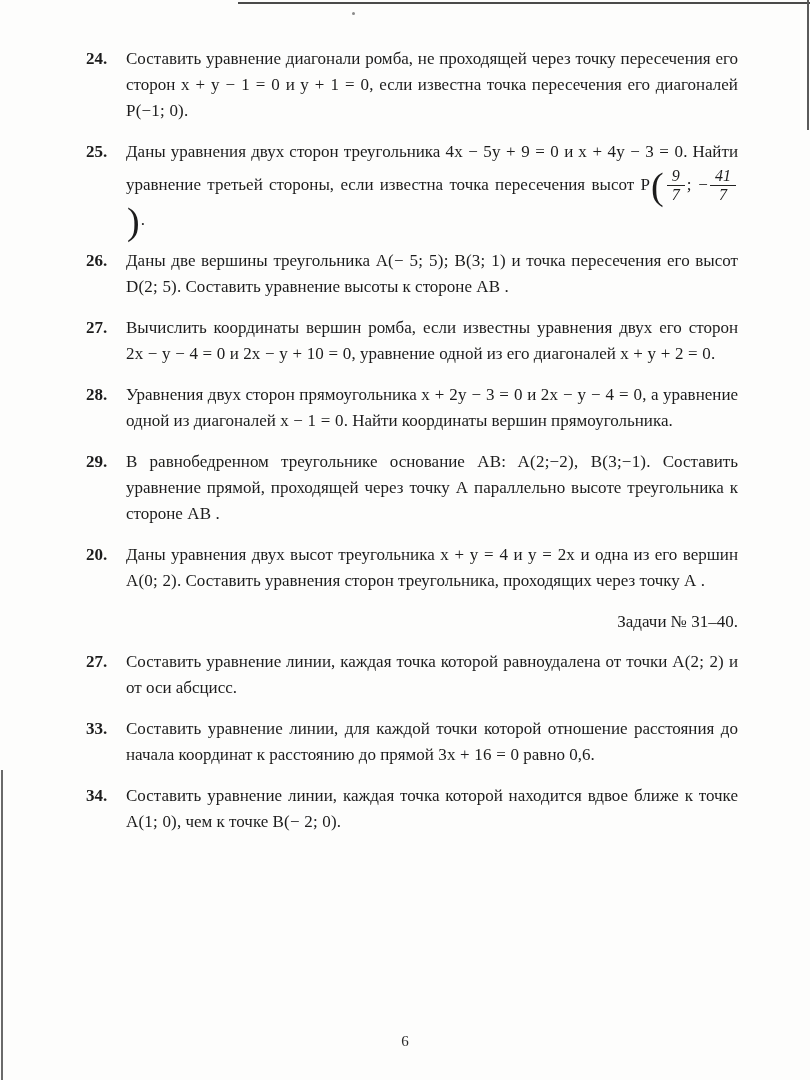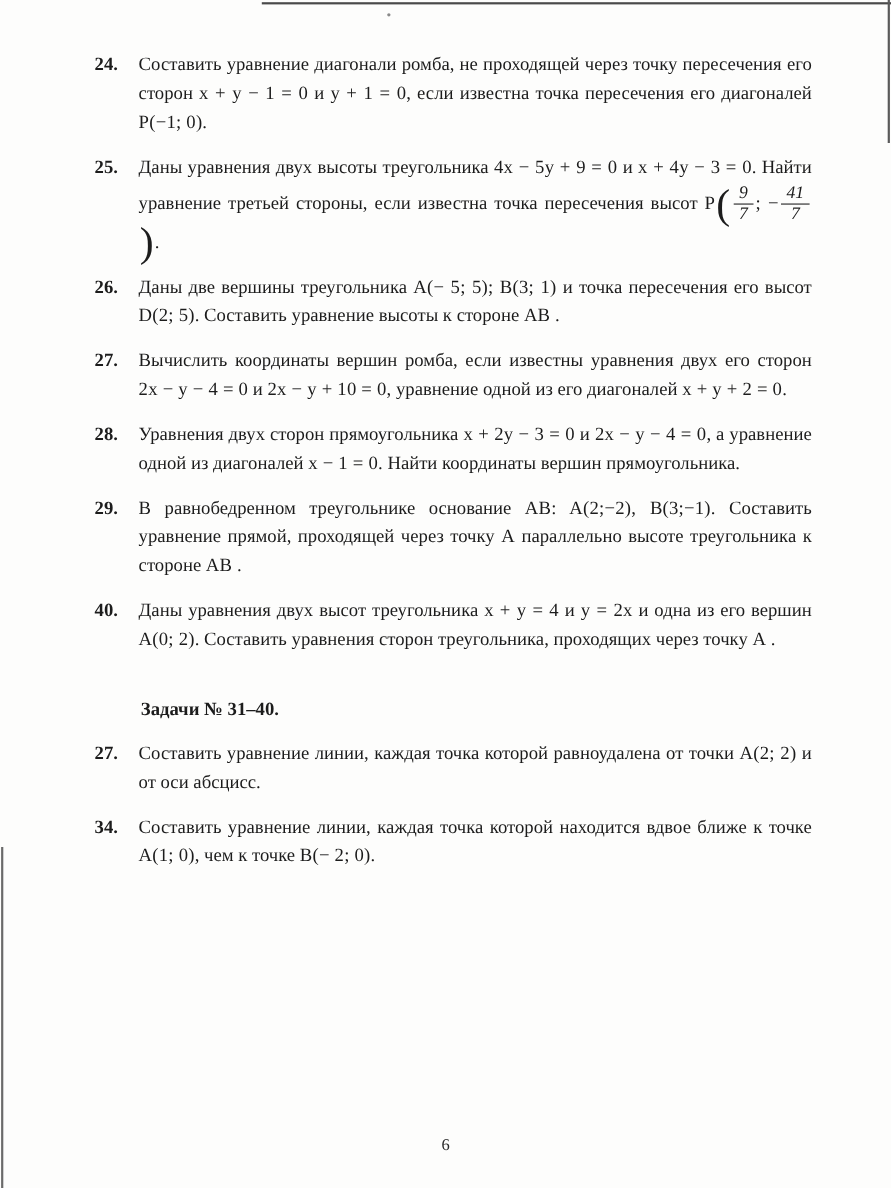--- a/index.html
+++ b/index.html
@@ -35,22 +35,23 @@
   }
   .frac{
     display:inline-flex;flex-direction:column;
     text-align:center;vertical-align:middle;
     font-style:italic;line-height:1.15;margin:2px 2px;
     font-size:16px;
   }
   .fn{border-bottom:1.3px solid #222;padding:0 5px;display:block;}
   .fd{display:block;padding:0 5px;}
   .heading{
-    font-weight:bold;
-    margin:38px 0 14px 42px;
+    font-weight:normal;
+    margin:15px 0 14px 42px;
+    text-align:right;
   }
   .page-number{
     position:absolute;bottom:30px;left:0;width:100%;
     text-align:center;font-size:15px;color:#2a2a2a;
   }
 </style>
 </head>
 <body>
 
 <div class="page">
@@ -59,21 +60,21 @@
   <div class="scan-left-bottom"></div>
   <div class="scan-dot"></div>
 
   <div class="content">
       <div class="problem">
         <span class="num">24.</span>
         <span class="pbody"><span class="tx">Составить уравнение диагонали ромба,  не проходящей через точку пересечения его сторон </span><span class="math">x + y − 1 = 0</span><span class="tx"> и </span><span class="math">y + 1 = 0</span><span class="tx">, если известна точка пересечения его диагоналей </span><span class="math">P(−1; 0)</span><span class="tx">.</span></span>
       </div>
       <div class="problem">
         <span class="num">25.</span>
-        <span class="pbody"><span class="tx">Даны уравнения двух высоты треугольника  </span><span class="math">4x − 5y + 9 = 0</span><span class="tx">  и </span><span class="math">x + 4y − 3 = 0</span><span class="tx">. Найти  уравнение третьей стороны, если известна точка пересечения высот </span><span class="math">P</span><span class="bigp">(</span><span class="frac">
+        <span class="pbody"><span class="tx">Даны уравнения двух сторон треугольника  </span><span class="math">4x − 5y + 9 = 0</span><span class="tx">  и </span><span class="math">x + 4y − 3 = 0</span><span class="tx">. Найти  уравнение третьей стороны, если известна точка пересечения высот </span><span class="math">P</span><span class="bigp">(</span><span class="frac">
             <span class="fn">9</span>
             <span class="fd">7</span>
           </span><span class="math">; −</span><span class="frac">
             <span class="fn">41</span>
             <span class="fd">7</span>
           </span><span class="bigp">)</span><span class="tx">.</span></span>
       </div>
       <div class="problem">
         <span class="num">26.</span>
         <span class="pbody"><span class="tx">Даны  две  вершины треугольника  </span><span class="math">A(− 5; 5);  B(3; 1)</span><span class="tx"> и точка пересечения его высот </span><span class="math">D(2; 5)</span><span class="tx">. Составить уравнение высоты к стороне  </span><span class="math">AB</span><span class="tx"> .</span></span>
@@ -84,27 +85,31 @@
       </div>
       <div class="problem">
         <span class="num">28.</span>
         <span class="pbody"><span class="tx">Уравнения  двух  сторон  прямоугольника  </span><span class="math">x + 2y − 3 = 0</span><span class="tx">  и </span><span class="math">2x − y − 4 = 0</span><span class="tx">,  а  уравнение  одной  из  диагоналей  </span><span class="math">x − 1 = 0</span><span class="tx">.  Найти координаты вершин прямоугольника.</span></span>
       </div>
       <div class="problem">
         <span class="num">29.</span>
         <span class="pbody"><span class="tx">В  равнобедренном  треугольнике  основание  </span><span class="math">AB:  A(2;−2),  B(3;−1)</span><span class="tx">. Составить уравнение прямой, проходящей через точку </span><span class="math">A</span><span class="tx"> параллельно высоте треугольника к стороне </span><span class="math">AB</span><span class="tx"> .</span></span>
       </div>
       <div class="problem">
-        <span class="num">40.</span>
+        <span class="num">20.</span>
         <span class="pbody"><span class="tx">Даны  уравнения  двух высот треугольника </span><span class="math">x + y = 4</span><span class="tx">  и  </span><span class="math">y = 2x</span><span class="tx"> и одна из его  вершин  </span><span class="math">A(0; 2)</span><span class="tx">.  Составить  уравнения  сторон  треугольника, проходящих через точку </span><span class="math">A</span><span class="tx"> .</span></span>
       </div>
       <div class="heading">Задачи № 31–40.</div>
       <div class="problem">
         <span class="num">27.</span>
         <span class="pbody"><span class="tx">Составить уравнение линии, каждая точка которой равноудалена от точки </span><span class="math">A(2; 2)</span><span class="tx"> и от оси абсцисс.</span></span>
+      </div>
+      <div class="problem">
+        <span class="num">33.</span>
+        <span class="pbody"><span class="tx">Составить  уравнение  линии,  для  каждой  точки  которой  отношение расстояния  до начала  координат к расстоянию до прямой  </span><span class="math">3x + 16 = 0</span><span class="tx"> равно 0,6.</span></span>
       </div>
       <div class="problem">
         <span class="num">34.</span>
         <span class="pbody"><span class="tx">Составить  уравнение  линии,  каждая  точка  которой  находится  вдвое ближе  к  точке  </span><span class="math">A(1; 0)</span><span class="tx">,  чем  к  точке  </span><span class="math">B(− 2; 0)</span><span class="tx">.</span></span>
       </div>
     </div>
 
   <div class="page-number">6</div>
 </div>
 

